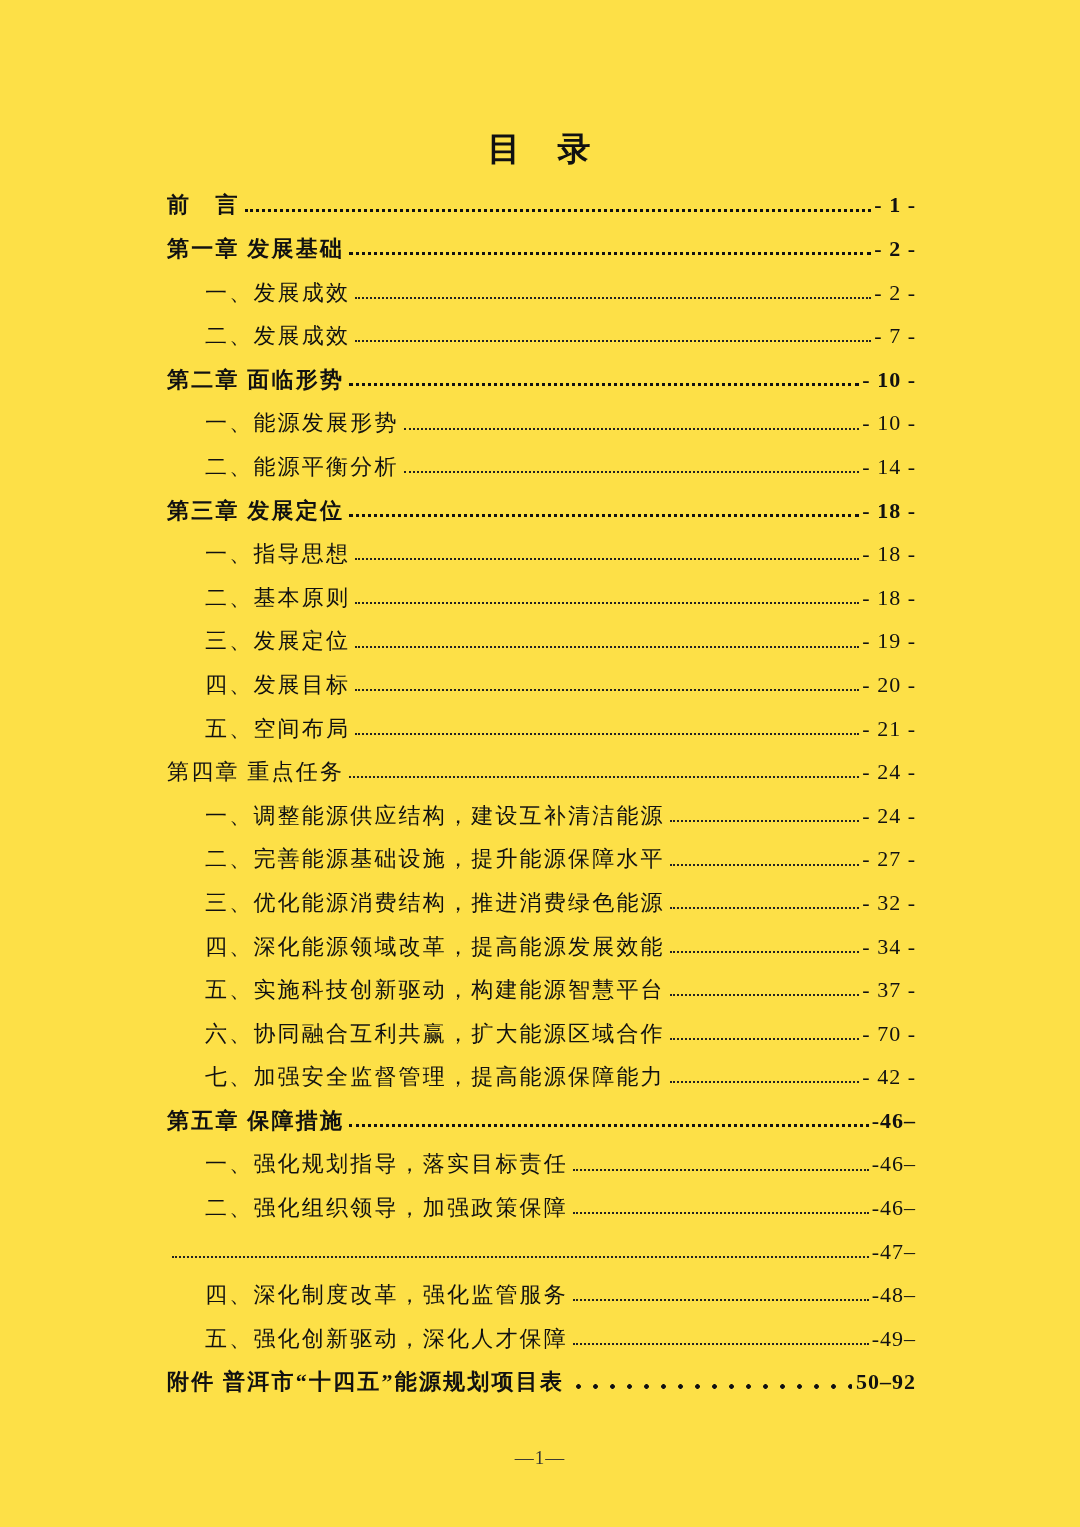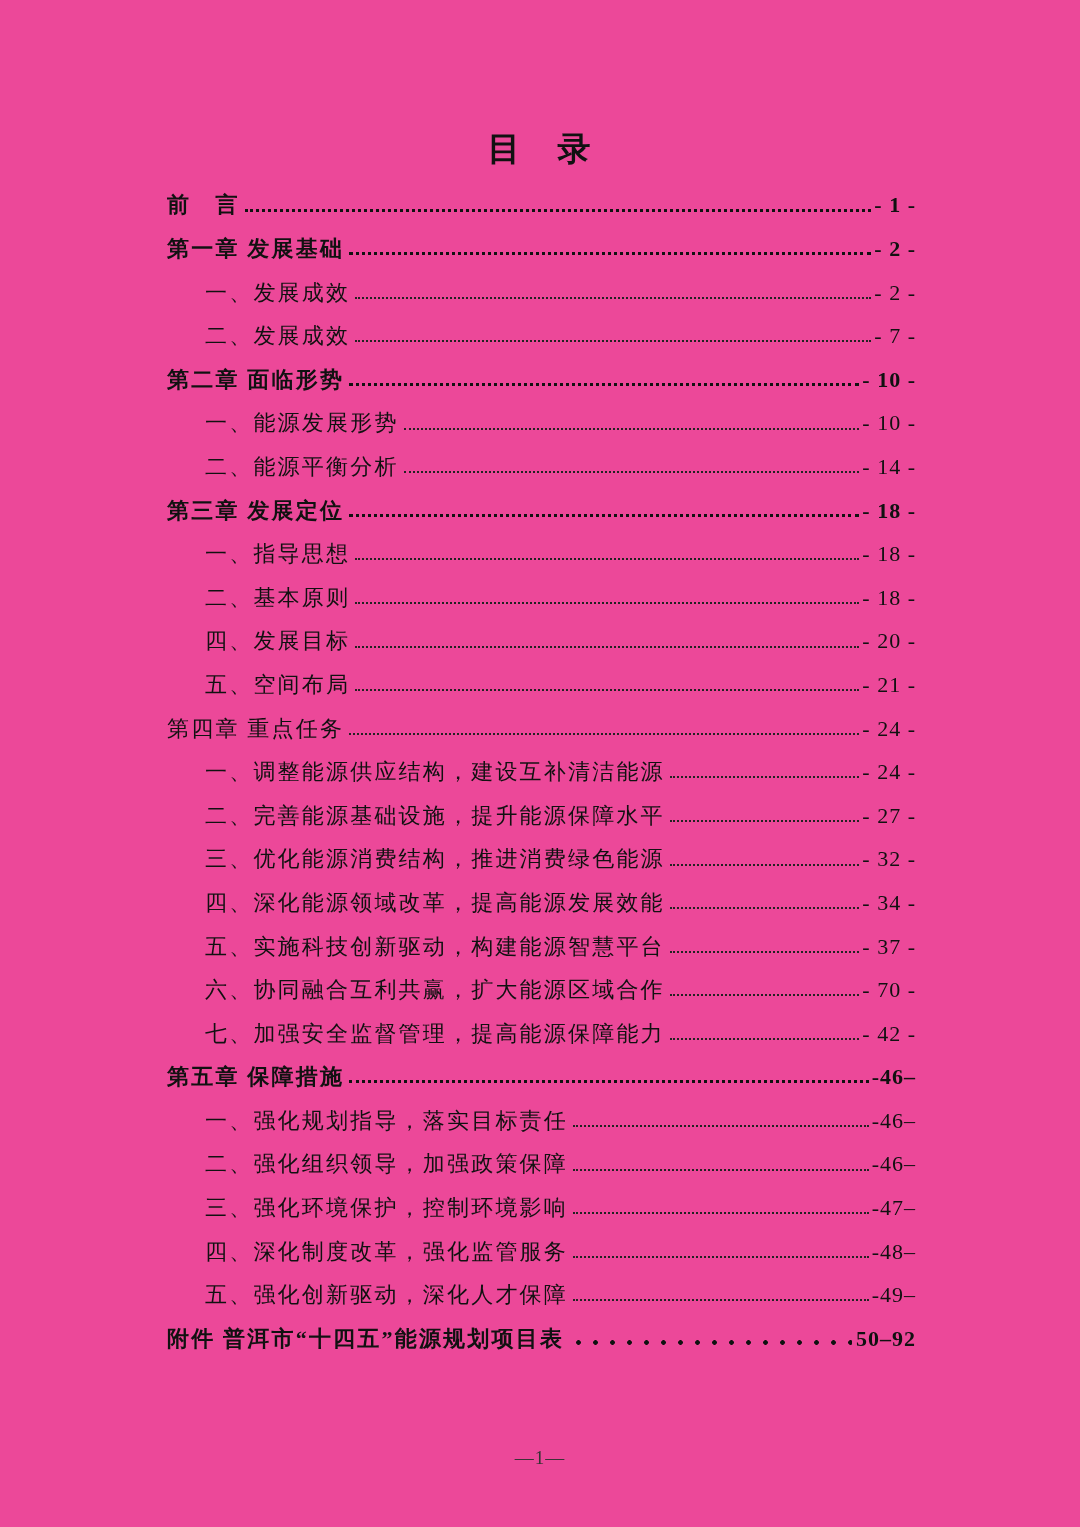--- a/index.html
+++ b/index.html
@@ -1,20 +1,20 @@
 <!DOCTYPE html>
 <html><head>
 <meta charset="utf-8">
 <style>
   html,body{margin:0;padding:0;background:#ffffff;}
   body{
     width:1080px;height:1527px;position:relative;overflow:hidden;
     font-family:"Liberation Serif","DejaVu Serif",serif;color:#111;
   }
-  .sheet{position:absolute;inset:0;background:#ec4899;}
+  .sheet{position:absolute;inset:0;background:#fde047;}
   .doc-title{
     position:absolute;top:130px;left:0;width:100%;text-align:center;
     font-size:33px;font-weight:bold;letter-spacing:2px;line-height:1.2;
   }
   .toc{position:absolute;top:177px;left:167px;width:749px;}
   .row{height:43.6px;display:flex;align-items:flex-end;text-align:right;}
   .label{
     white-space:nowrap;font-size:22px;letter-spacing:2.2px;
     padding-bottom:3px;line-height:1.1;
   }
@@ -107,20 +107,25 @@
       <span class="leader"></span>
       <span class="pagenum">- 18 -</span>
     </div>
 
     <div class="row sub">
       <span class="label">二、基本原则</span>
       <span class="leader"></span>
       <span class="pagenum">- 18 -</span>
     </div>
 
+    <div class="row sub">
+      <span class="label">三、发展定位</span>
+      <span class="leader"></span>
+      <span class="pagenum">- 19 -</span>
+    </div>
 
     <div class="row sub">
       <span class="label">四、发展目标</span>
       <span class="leader"></span>
       <span class="pagenum">- 20 -</span>
     </div>
 
     <div class="row sub">
       <span class="label">五、空间布局</span>
       <span class="leader"></span>
@@ -187,21 +192,20 @@
       <span class="pagenum">-46–</span>
     </div>
 
     <div class="row sub">
       <span class="label">二、强化组织领导，加强政策保障</span>
       <span class="leader"></span>
       <span class="pagenum">-46–</span>
     </div>
 
     <div class="row sub">
-      <span class="label">三、强化环境保护，控制环境影响</span>
       <span class="leader"></span>
       <span class="pagenum">-47–</span>
     </div>
 
     <div class="row sub">
       <span class="label">四、深化制度改革，强化监管服务</span>
       <span class="leader"></span>
       <span class="pagenum">-48–</span>
     </div>
 

